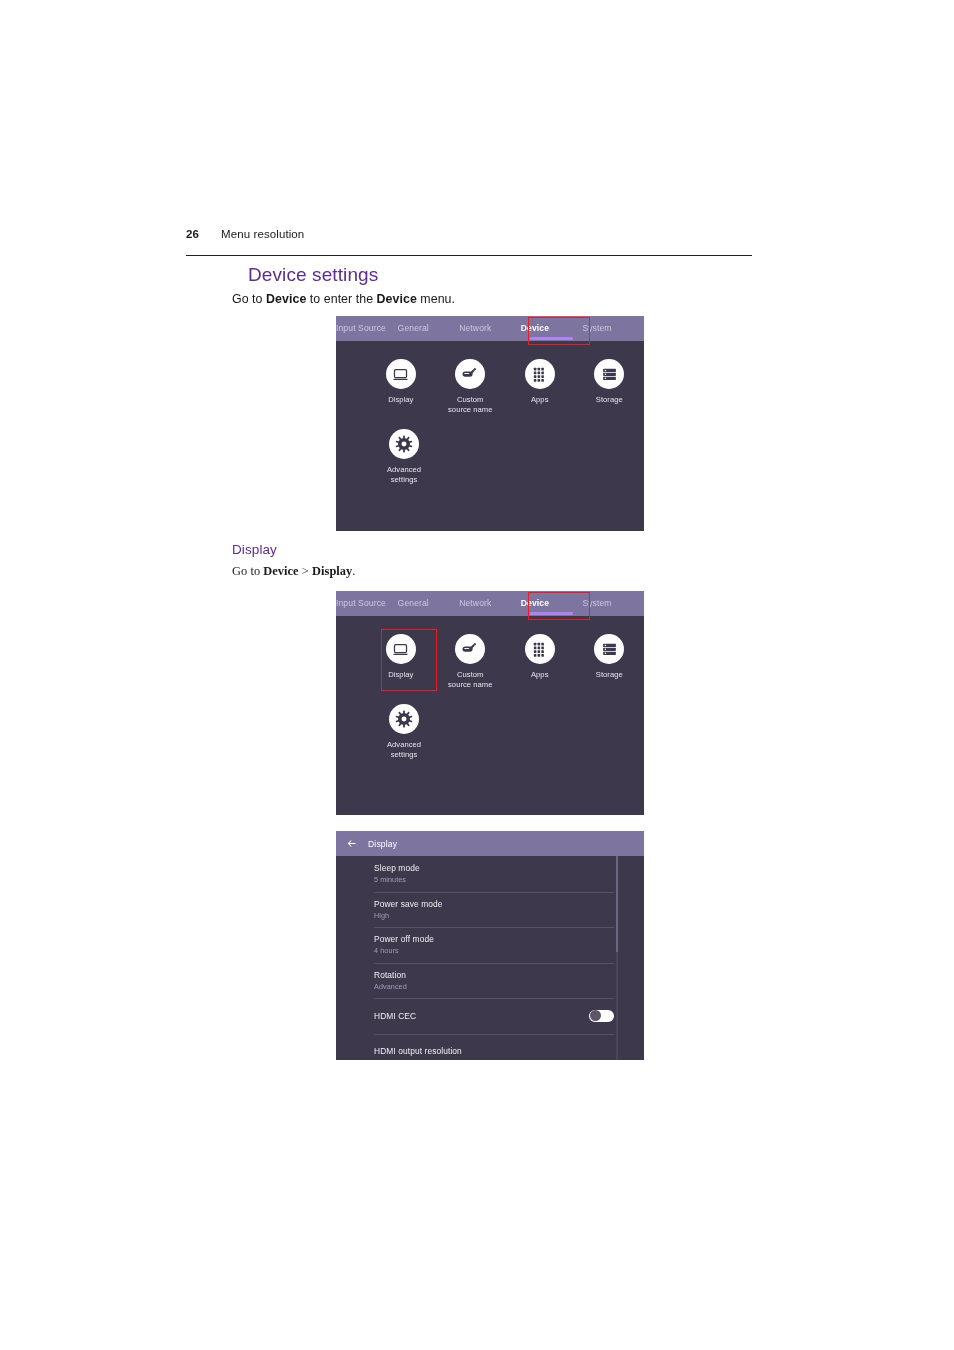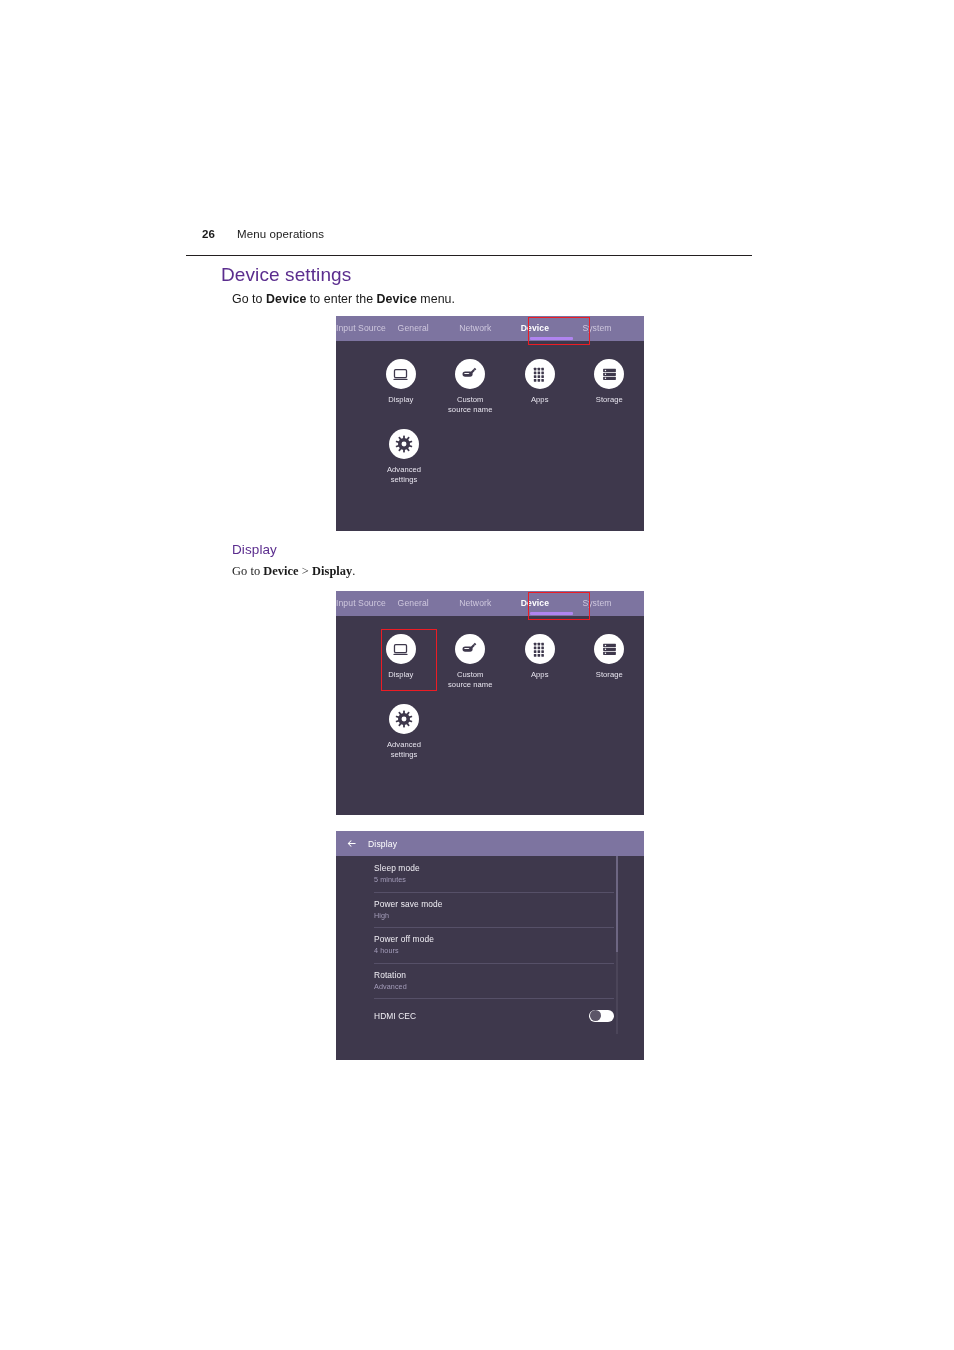--- a/index.html
+++ b/index.html
@@ -18,21 +18,20 @@
 
   
   .page-header {
     position: absolute;
     left: 186px;
     top: 228px;
     width: 566px;
     display: flex;
     align-items: baseline;
     gap: 22px;
-    margin-left: 16px;
   }
   .page-number {
     font-size: 11.5px;
     font-weight: bold;
     color: #1a1a1a;
     letter-spacing: 0.1px;
   }
   .page-running-head {
     font-size: 11.5px;
     color: #1a1a1a;
@@ -42,21 +41,21 @@
     position: absolute;
     left: 186px;
     top: 255px;
     width: 566px;
     height: 1.4px;
     background: #231f20;
   }
 
   .h1 {
     position: absolute;
-    left: 221px;
+    left: 248px;
     top: 264px;
     font-size: 19px;
     color: #5b2d8e;
     letter-spacing: 0.1px;
     font-weight: normal;
   }
   .body-line {
     position: absolute;
     font-size: 12.4px;
     color: #1a1a1a;
@@ -237,21 +236,21 @@
     width: 1.6px;
     height: 96px;
     background: #6d6682;
   }
 </style>
 </head>
 <body>
 
 <div class="page-header">
   <span class="page-number">26</span>
-  <span class="page-running-head">Menu operations</span>
+  <span class="page-running-head">Menu resolution</span>
 </div>
 <div class="header-rule"></div>
 
 <div class="h1">Device settings</div>
 
 <div class="body-line" style="left:232px; top:292px;">
   <span>Go to </span><b>Device</b><span> to enter the </span><b>Device</b><span> menu.</span>
 </div>
 
 <div class="osd" id="osd1" style="left:336px; top:316px; width:308px; height:215px;">
@@ -478,14 +477,19 @@
         </div>
       </div>
       <div class="list-row">
         <div class="row-text">
           <div class="row-title">HDMI CEC</div>
         </div>
         <div class="toggle">
           <div class="knob"></div>
         </div>
       </div>
+      <div class="list-row">
+        <div class="row-text">
+          <div class="row-title">HDMI output resolution</div>
+        </div>
+      </div>
     </div>
 </div>
 
 </body></html>

